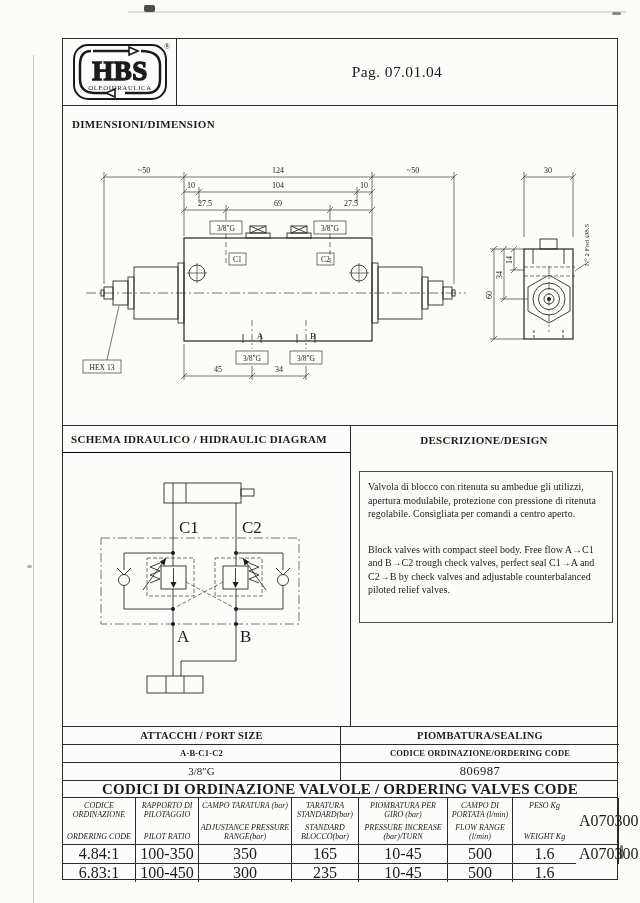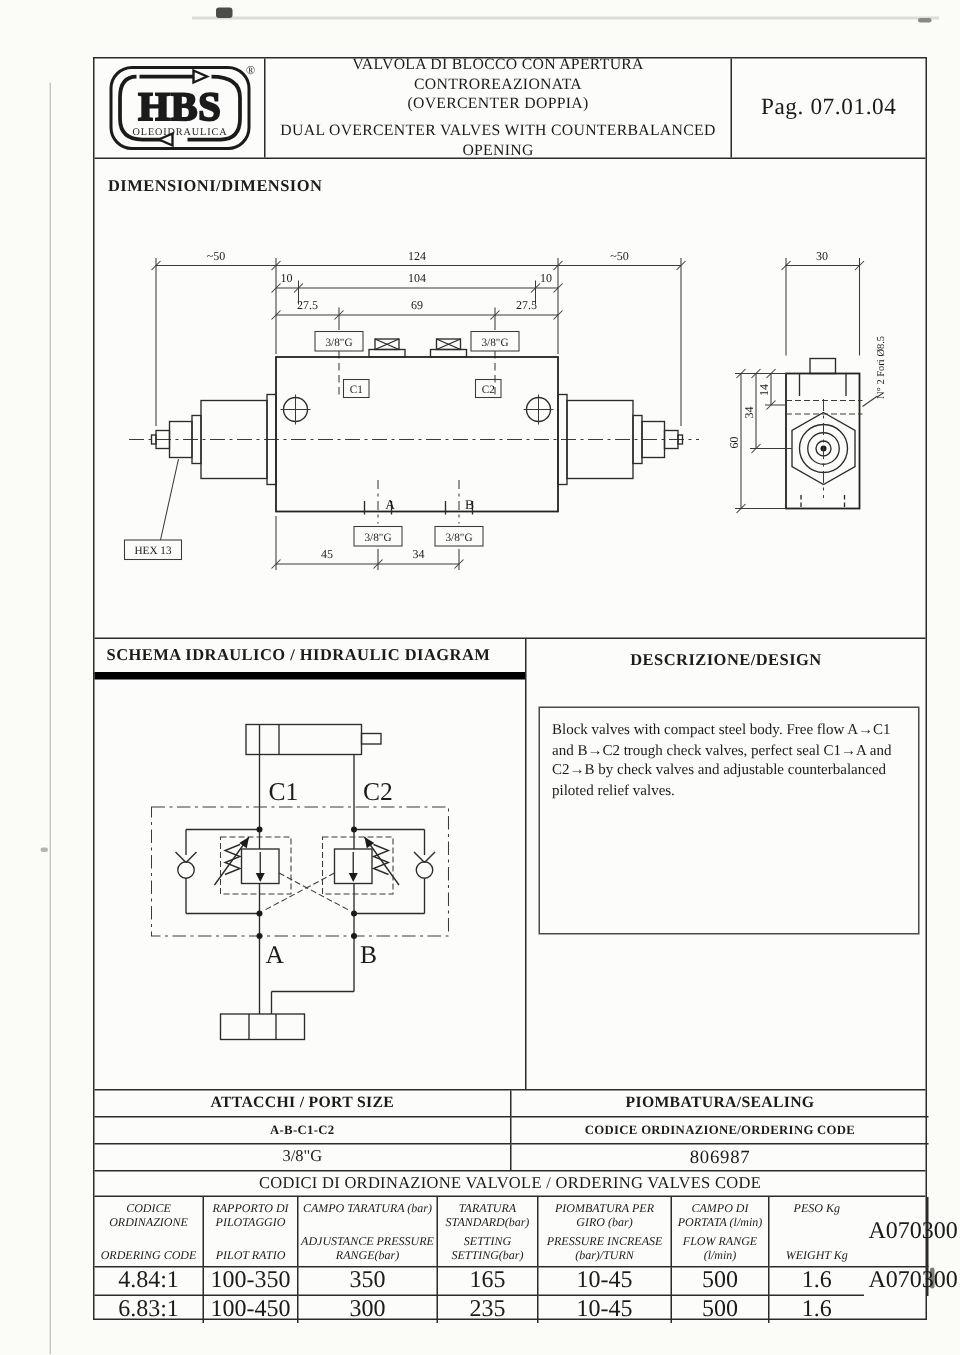--- a/index.html
+++ b/index.html
@@ -19,21 +19,21 @@
              display:flex;flex-direction:column;justify-content:center;text-align:center;
              font-size:10.5px;line-height:13px;letter-spacing:.2px;padding:2px 4px;}
   .hdr-title .t-it{margin-bottom:5px;}
   .hdr-page{flex:1;display:flex;align-items:center;justify-content:center;
             font-size:15.5px;letter-spacing:.4px;}
   
   .dim-sec{position:relative;height:320px;border-bottom:1.2px solid #2b2b2b;box-sizing:border-box;}
   .sec-head{font-weight:bold;font-size:11px;letter-spacing:.3px;}
   .mid{display:flex;height:301px;border-bottom:1.2px solid #2b2b2b;box-sizing:border-box;}
   .mid-left{width:288px;border-right:1.2px solid #2b2b2b;box-sizing:border-box;position:relative;}
-  .mid-left .strip{height:27px;border-bottom:5px solid #000000;box-sizing:border-box;
+  .mid-left .strip{height:27px;border-bottom:1px solid #000000;box-sizing:border-box;
                    display:flex;align-items:center;padding-left:8px;}
   .mid-right{flex:1;position:relative;}
   .mid-right .strip{height:27px;display:flex;align-items:center;justify-content:center;}
   .descr-box{position:absolute;left:8px;top:45px;width:254px;height:152px;
              border:1px solid #4a4a46;box-sizing:border-box;padding:8px 8px;
              font-size:10px;line-height:13.5px;}
   .descr-box p{margin:0;}
   .descr-box p.first{margin-bottom:22px;}
   
   .port-grid{display:grid;grid-template-columns:278px 278px;grid-template-rows:18px 17.5px 17.5px;
@@ -42,21 +42,21 @@
                    border-right:1px solid #2b2b2b;border-bottom:1px solid #2b2b2b;box-sizing:border-box;}
   .port-grid .cell.lastc{border-right:none;}
   .port-grid .cell.lastr{border-bottom:none;}
   .pt-head{font-weight:bold;font-size:10.5px;letter-spacing:.2px;}
   .pt-small{font-size:8.5px;letter-spacing:.2px;font-weight:bold;}
   .pt-med{font-size:11px;}
   .pt-big{font-size:12.5px;letter-spacing:.5px;}
   
   .codes-title{height:17px;border-bottom:1.2px solid #2b2b2b;box-sizing:border-box;
                display:flex;align-items:center;justify-content:center;
-               font-weight:normal;font-size:11px;letter-spacing:.2px;}
+               font-weight:bold;font-size:15px;letter-spacing:.2px;}
   
   .codes-grid{display:grid;grid-template-columns:73px 63px 93px 67px 89px 65px 63px 43px;
               grid-template-rows:47px 18.5px 18.5px;}
   .codes-grid .cell{border-right:1px solid #2b2b2b;border-bottom:1px solid #2b2b2b;
                     box-sizing:border-box;display:flex;align-items:center;justify-content:center;
                     font-size:16px;}
   .codes-grid .cell.lastc{border-right:none;}
   .codes-grid .cell.lastr{border-bottom:none;}
   .codes-grid .hcell{flex-direction:column;justify-content:space-between;
                      padding:3px 1px;font-size:8px;line-height:9px;text-align:center;font-style:italic;}
@@ -88,30 +88,20 @@
 
           <path d="M 30 12 H 66" fill="none" stroke="#1b1b1b" stroke-width="2.5"></path>
           <polygon points="66,8 75,12 66,16" fill="#fcfcfa" stroke="#1b1b1b" stroke-width="1.6"></polygon>
           <path d="M 78 12 Q 97 12 97 26 V 40 Q 97 54 84 54 H 62" fill="none" stroke="#1b1b1b" stroke-width="2.5"></path>
           <path d="M 52 54 H 32 Q 17 54 17 40 V 26 Q 17 12 28 12" fill="none" stroke="#1b1b1b" stroke-width="2.5"></path>
           <polygon points="52,50 43,54 52,58" fill="#fcfcfa" stroke="#1b1b1b" stroke-width="1.6"></polygon>
           <text x="57" y="41" text-anchor="middle" font-family="DejaVu Sans, sans-serif" font-size="27" font-weight="bold" letter-spacing="0.5" stroke="#1b1b1b" stroke-width="1.4">HBS</text>
           <text x="57" y="51" text-anchor="middle" font-family="DejaVu Sans, sans-serif" font-size="6.8" letter-spacing="0.6">OLEOIDRAULICA</text>
           <text x="104" y="10" text-anchor="middle" font-size="8">®</text>
         </svg>
-      </div>
-      <div class="hdr-title">
-        <div class="t-it">
-          <div>VALVOLA DI BLOCCO CON APERTURA CONTROREAZIONATA</div>
-          <div>(OVERCENTER DOPPIA)</div>
-        </div>
-        <div class="t-en">
-          <div>DUAL OVERCENTER VALVES WITH COUNTERBALANCED</div>
-          <div>OPENING</div>
-        </div>
       </div>
       <div class="hdr-page">Pag. 07.01.04</div>
     </div>
 
     <div class="dim-sec">
       <div class="sec-head abs" style="left:9px;top:12px;">DIMENSIONI/DIMENSION</div>
       <svg class="abs" style="left:0;top:0;" width="556" height="320" viewBox="0 0 556 320">
 
         <g>
           <line class="dln" x1="41" y1="71" x2="391" y2="71"></line>
@@ -359,20 +349,21 @@
             <line class="mln" x1="103" y1="220" x2="103" y2="237"></line>
             <line class="mln" x1="121" y1="220" x2="121" y2="237"></line>
           </g>
         </svg>
       </div>
       <div class="mid-right">
         <div class="strip">
           <span class="sec-head">DESCRIZIONE/DESIGN</span>
         </div>
         <div class="descr-box">
+          <p class="first">Valvola di blocco con ritenuta su ambedue gli utilizzi, apertura modulabile, protezione con pressione di ritenuta regolabile. Consigliata per comandi a centro aperto.</p>
           <p>Block valves with compact steel body. Free flow A→C1 and B→C2 trough check valves, perfect seal C1→A and C2→B by check valves and adjustable counterbalanced piloted relief valves.</p>
         </div>
       </div>
     </div>
 
     <div class="port-grid">
       <div class="cell pt-head">ATTACCHI / PORT SIZE</div>
       <div class="cell pt-head lastc">PIOMBATURA/SEALING</div>
       <div class="cell pt-small">A-B-C1-C2</div>
       <div class="cell pt-small lastc">CODICE ORDINAZIONE/ORDERING CODE</div>
@@ -390,21 +381,21 @@
       <div class="cell hcell">
         <div>RAPPORTO DI PILOTAGGIO</div>
         <div>PILOT RATIO</div>
       </div>
       <div class="cell hcell">
         <div>CAMPO TARATURA (bar)</div>
         <div>ADJUSTANCE PRESSURE RANGE(bar)</div>
       </div>
       <div class="cell hcell">
         <div>TARATURA STANDARD(bar)</div>
-        <div>SETTING SETTING(bar)</div>
+        <div>STANDARD BLOCCO(bar)</div>
       </div>
       <div class="cell hcell">
         <div>PIOMBATURA PER GIRO (bar)</div>
         <div>PRESSURE INCREASE (bar)/TURN</div>
       </div>
       <div class="cell hcell">
         <div>CAMPO DI PORTATA (l/min)</div>
         <div>FLOW RANGE (l/min)</div>
       </div>
       <div class="cell hcell lastc">

